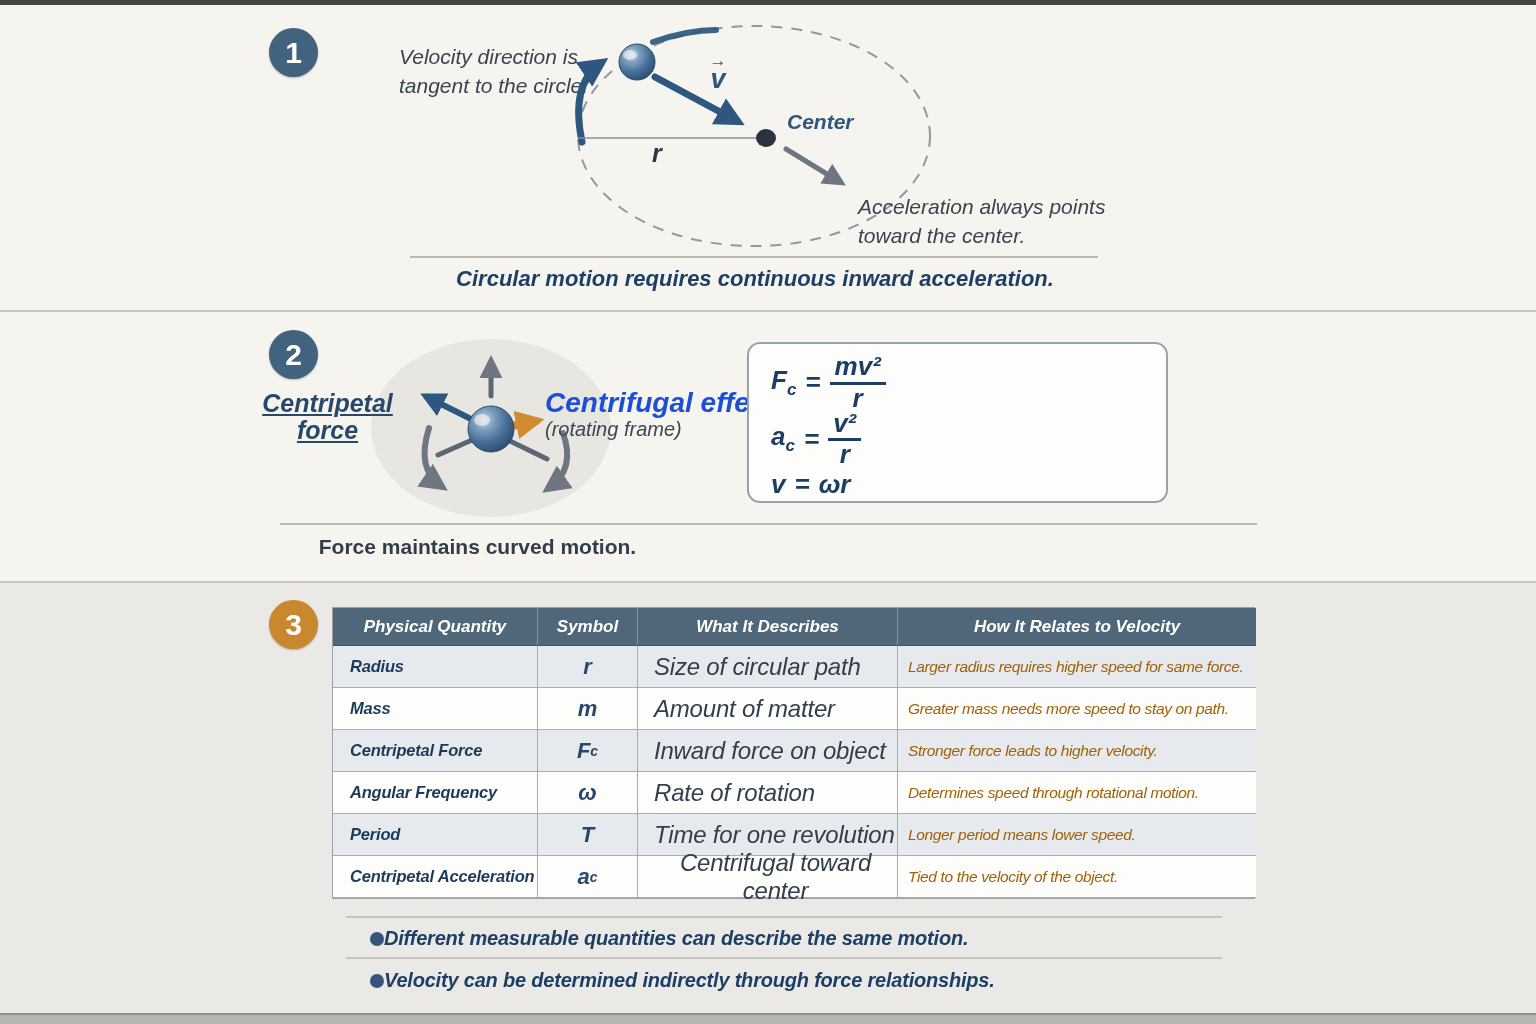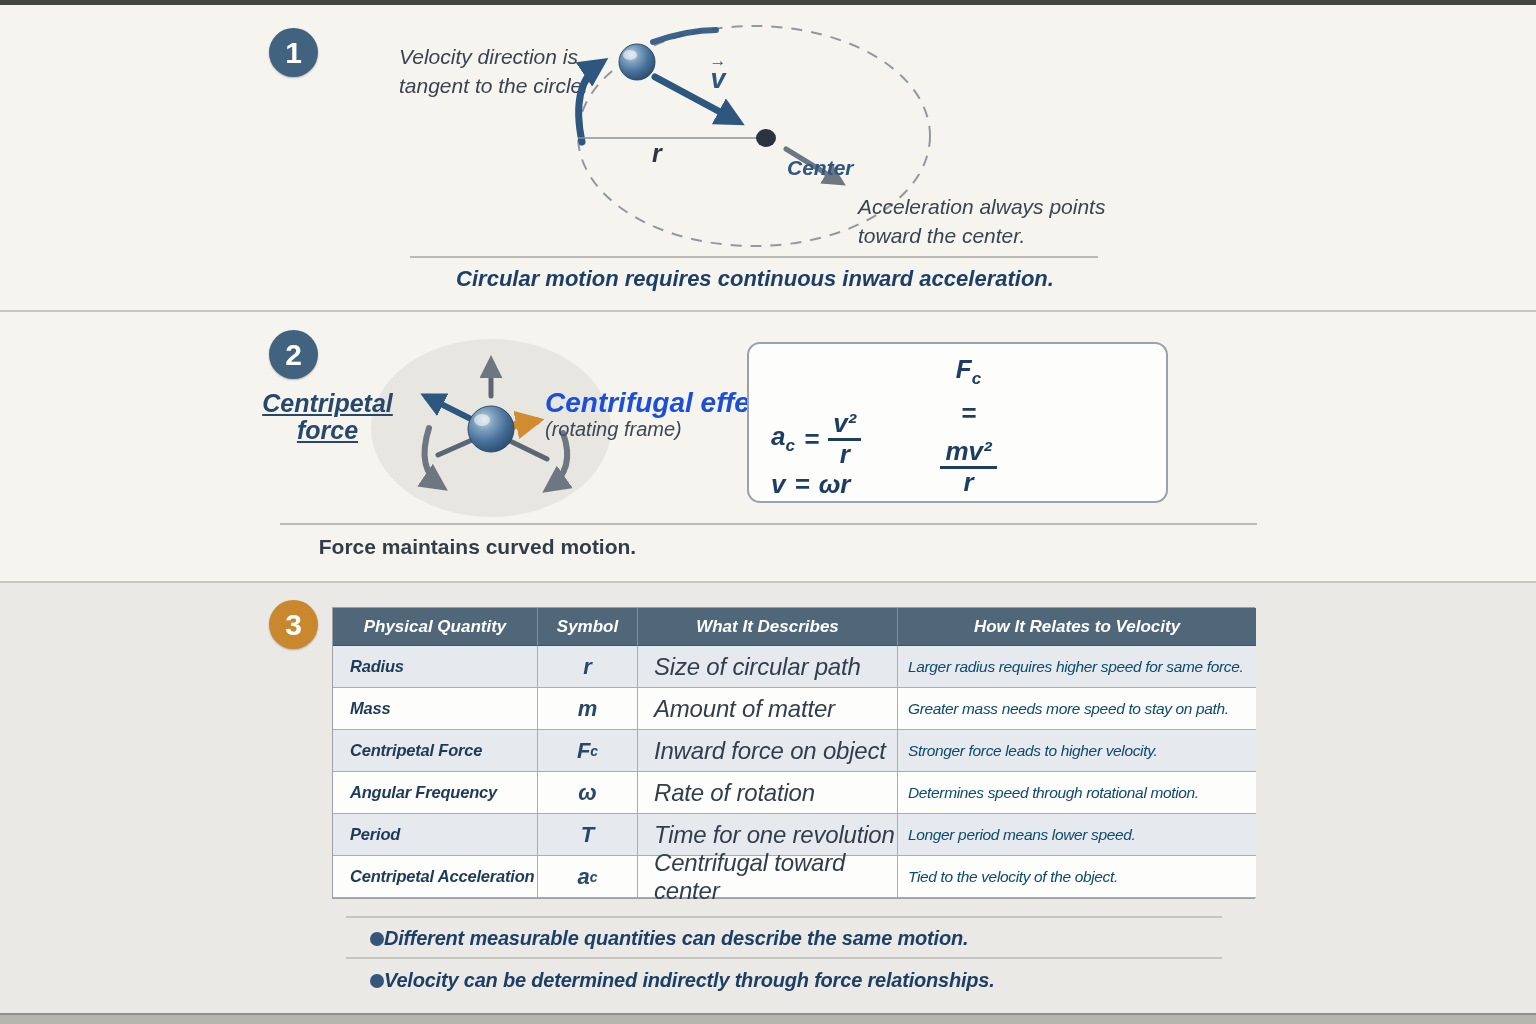--- a/index.html
+++ b/index.html
@@ -13,21 +13,21 @@
   .section-divider { left:0; width:1536px; height:2px; background:#c8c6c1; }
 
   .badge { width:49px; height:49px; border-radius:50%; color:#ffffff; font-weight:bold;
            font-size:30px; display:flex; align-items:center; justify-content:center;
            box-shadow:0 1px 2px rgba(0,0,0,.25); }
   .badge-blue { background:#41637f; }
   .badge-orange { background:#c9882e; }
 
   .hand { font-style:italic; }
   .annotation { font-size:21px; font-style:italic; color:#3a4350; line-height:29px; font-weight:500; }
-  .nav-label { color:#2d577f; font-weight:bold; font-style:italic;margin-top:46px; }
+  .nav-label { color:#2d577f; font-weight:bold; font-style:italic; }
 
   .caption-line { height:2px; background:#bcbab5; }
   .caption-main { font-size:22px; font-weight:bold; font-style:italic; color:#1d3f66; text-align:center; }
   .caption-sub  { font-size:21px; font-weight:bold; color:#333d49; text-align:center; }
 
   .vec-label { text-align:center; color:#2d577f; font-weight:bold; font-style:italic; }
   .vec-arrow { display:block; font-size:17px; line-height:10px; font-style:normal; }
   .vec-letter { display:block; font-size:27px; line-height:26px; }
 
   .formula-box { width:421px; height:161px; background:#fdfdfc; border:2.5px solid #9ba1a8;
@@ -37,33 +37,33 @@
   .formula-row sub { font-size:17px; }
   .frac { display:inline-flex; flex-direction:column; align-items:center; }
   .frac .num { padding:0 5px 1px 5px; border-bottom:3px solid #1d3e63; line-height:1.05; }
   .frac .den { line-height:1.05; }
 
   .sec3-bg { left:0; top:583px; width:1536px; height:430px; background:#eae9e5; }
 
   .pq-table { left:332px; top:607px; width:923px; display:grid;
               grid-template-columns:205px 100px 260px 358px;
               grid-template-rows:38px repeat(6, 42px);
-              border:1.5px solid #9ba1a7; background:#fdfdfc; }
+              border:1.5px solid #9ba1a7; background:#fdfdfc;text-align:center; }
   .cell { display:flex; align-items:center; border-right:1px solid #a9adb3; border-bottom:1px solid #a9adb3; }
   .cell:nth-child(4n) { border-right:none; }
   .th { background:#50677a; color:#ffffff; font-weight:bold; font-style:italic; font-size:17px;
         justify-content:center; border-right:1px solid rgba(255,255,255,.28); border-bottom:1px solid #3e5364; }
   .row-odd  { background:#e6e9ed; }
   .row-even { background:#fdfdfc; }
   .c-qty { padding-left:17px; font-weight:bold; font-style:italic; color:#1d3a59; font-size:16.5px;
            letter-spacing:-0.2px; white-space:nowrap; }
   .c-sym { justify-content:center; color:#27486b; font-weight:bold; font-style:italic; font-size:22px; }
   .c-sym sub { font-size:14px; }
   .c-desc { padding-left:16px; font-style:italic; color:#333e4c; font-size:24px; letter-spacing:-0.2px; }
-  .c-rel { padding-left:10px; font-style:italic; color:#0c4a6e; font-size:15.5px; letter-spacing:-0.35px;
+  .c-rel { padding-left:10px; font-style:italic; color:#a16207; font-size:15.5px; letter-spacing:-0.35px;
            font-weight:500; white-space:nowrap; }
 
   .bullet-sep { height:1.5px; background:#c6c4bf; }
   .bullet-row { display:flex; align-items:center; }
   .bullet-dot { width:14px; height:14px; border-radius:50%; background:#35567a; flex:0 0 auto; }
   .bullet-text { font-size:20px; font-style:italic; font-weight:600; color:#1d3f66; letter-spacing:-0.2px; }
 </style>
 </head>
 <body>
 
@@ -168,21 +168,21 @@
     <div>Centripetal</div>
     <div>force</div>
   </div>
 
   <div class="abs" style="left:545px; top:389px; line-height:27px;">
     <div style="font-size:28px; font-weight:bold; font-style:italic; color:#1d4ed8;">Centrifugal effect</div>
     <div style="font-size:20px; font-style:italic; color:#3c4654;">(rotating frame)</div>
   </div>
 
   <div class="abs formula-box" style="left:747px; top:342px;">
-    <div class="formula-row" style="height:57px;flex-direction:column;">
+    <div class="formula-row" style="height:57px;">
       <span><span>F</span><sub>c</sub></span>
       <span>=</span>
       <span class="frac">
         <span class="num">mv²</span>
         <span class="den">r</span>
       </span>
     </div>
     <div class="formula-row" style="height:56px;">
       <span><span>a</span><sub>c</sub></span>
       <span>=</span>

